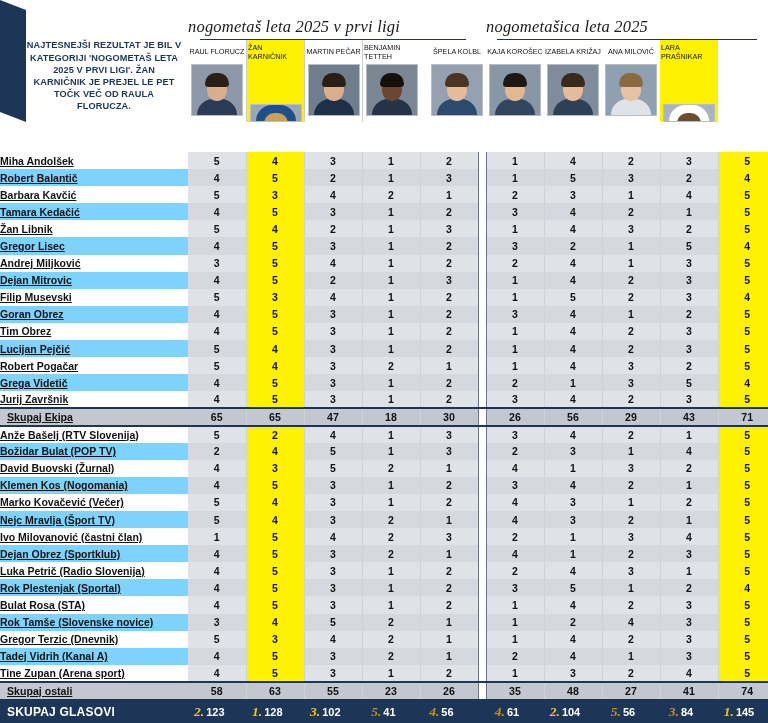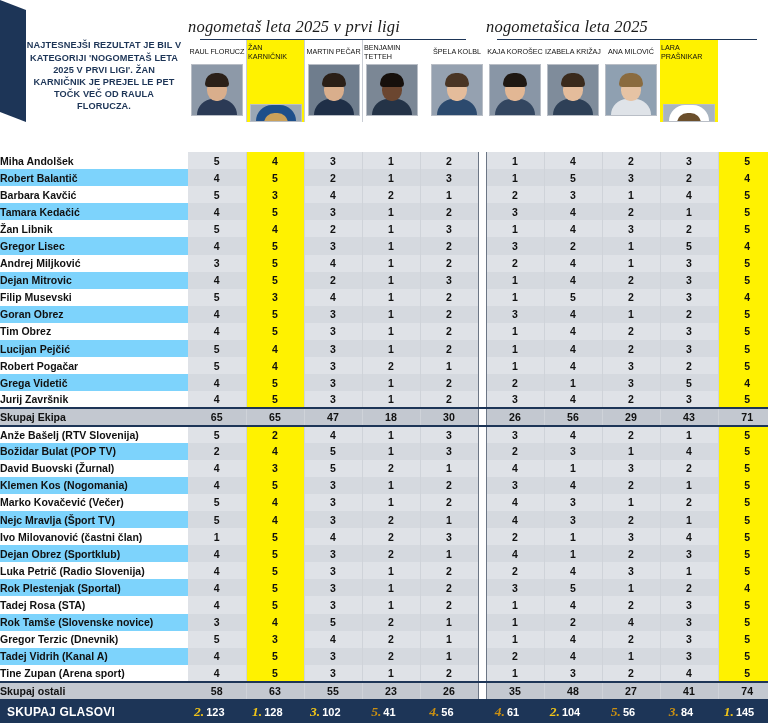--- a/index.html
+++ b/index.html
@@ -158,20 +158,21 @@
   }
   .name-cell {
     width: 188px;
     padding-left: 7px;
     font-size: 10.3px;
     font-weight: bold;
     color: #15191f;
     text-align: left;
     white-space: nowrap;
     overflow: hidden;
+    text-decoration: underline;
   }
   .vote-cell {
     width: 58px;
     text-align: center;
     font-size: 10.6px;
     font-weight: bold;
     border-left: 1px solid #cfd3d9;
     background: #dfe2e7;
   }
   .vote-cell.hl { background: #fff200; }
@@ -188,21 +189,21 @@
 
   tr.total {
     background: #c3c8d0;
   }
   tr.total .name-cell, tr.total .vote-cell {
     background: #c3c8d0;
     font-weight: bold;
     font-size: 10.6px;
   }
   tr.total .vote-cell.hl { background: #c3c8d0; }
-  tr.total .name-cell { }
+  tr.total .name-cell { padding-left: 7px; }
   .thick-top { border-top: 2px solid #1d3557; }
   .thick-bottom { border-bottom: 2px solid #1d3557; }
 
   
   .footer {
     height: 26px;
     background: #1d3557;
     display: flex;
     align-items: center;
   }
@@ -705,21 +706,21 @@
           <td class="vote-cell">1</td>
           <td class="vote-cell">2</td>
           <td class="spacer-cell"></td>
           <td class="vote-cell first">3</td>
           <td class="vote-cell">5</td>
           <td class="vote-cell">1</td>
           <td class="vote-cell">2</td>
           <td class="vote-cell hl">4</td>
         </tr>
         <tr class="row">
-          <td class="name-cell">Tadej Rosa (STA)</td>
+          <td class="name-cell">Bulat Rosa (STA)</td>
           <td class="vote-cell first">4</td>
           <td class="vote-cell hl">5</td>
           <td class="vote-cell">3</td>
           <td class="vote-cell">1</td>
           <td class="vote-cell">2</td>
           <td class="spacer-cell"></td>
           <td class="vote-cell first">1</td>
           <td class="vote-cell">4</td>
           <td class="vote-cell">2</td>
           <td class="vote-cell">3</td>

